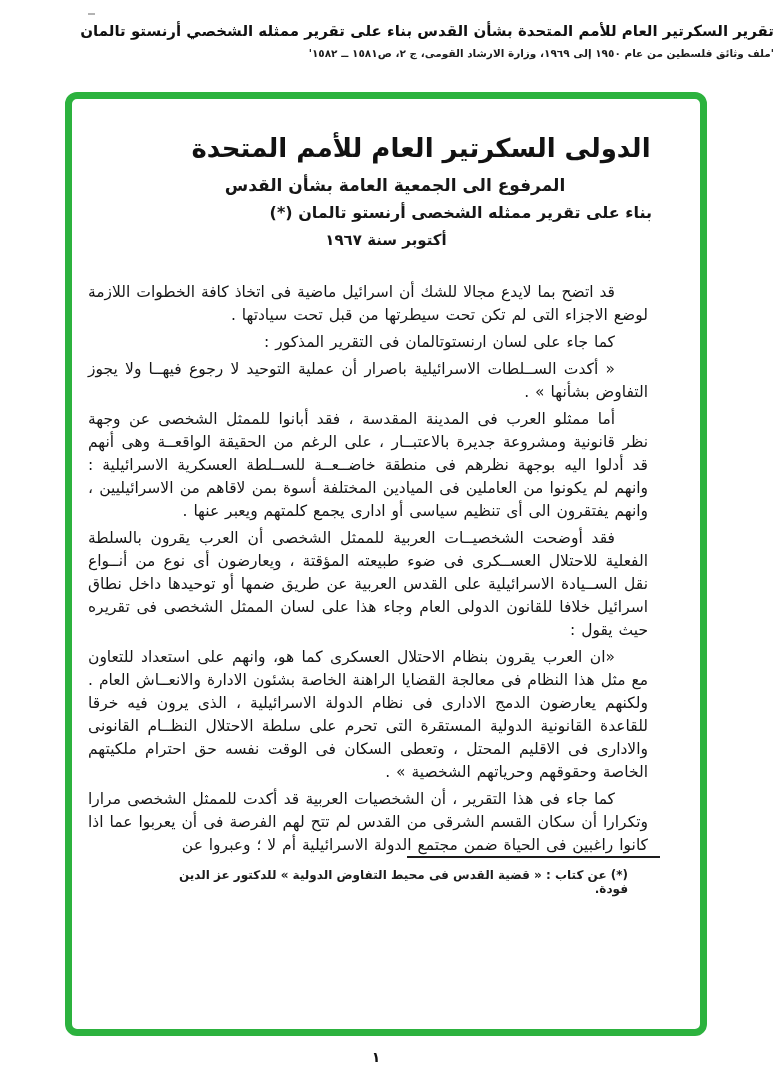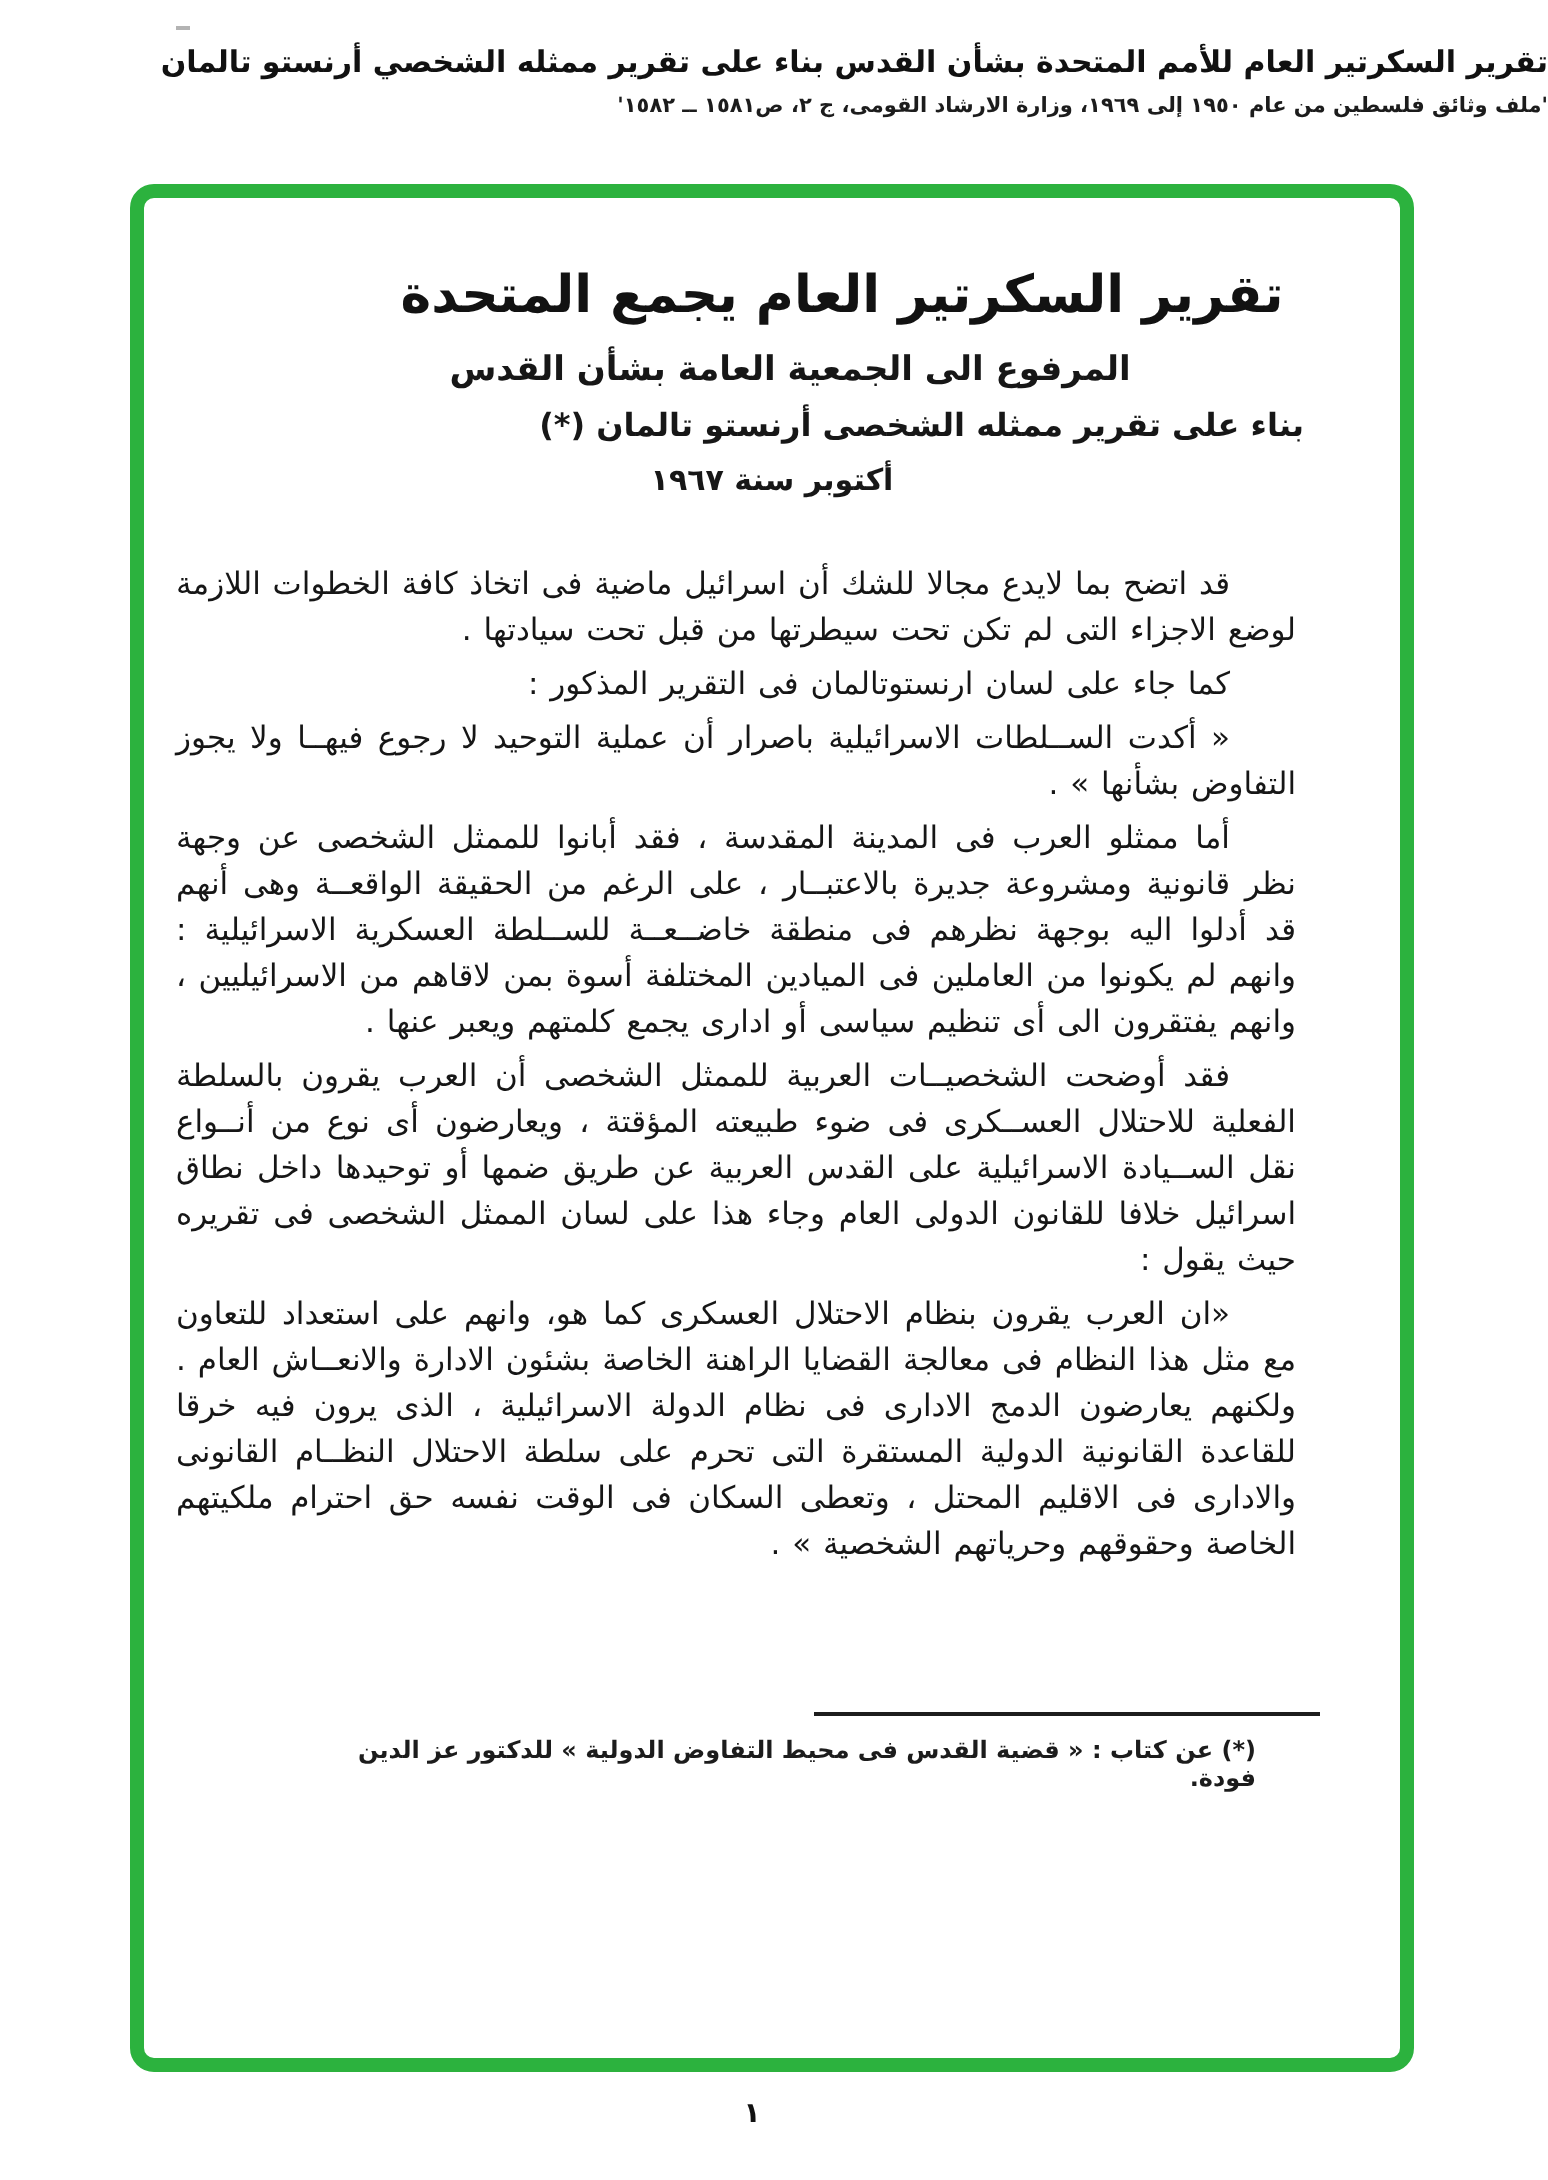--- a/index.html
+++ b/index.html
@@ -75,32 +75,33 @@
   <span class="artifact a4"></span>
 
   <header class="top-header">
     <div class="line1">تقرير السكرتير العام للأمم المتحدة بشأن القدس بناء على تقرير ممثله الشخصي أرنستو تالمان</div>
     <div class="line2">'ملف وثائق فلسطين من عام ١٩٥٠ إلى ١٩٦٩، وزارة الارشاد القومى، ج ٢، ص١٥٨١ ــ ١٥٨٢'</div>
   </header>
 
   <div class="frame">
     <div class="doc">
 
-      <div class="doc-title">تقرير السكرتير العام يجمع المتحدة</div>
+      <div class="doc-title">الدولى السكرتير العام للأمم المتحدة</div>
       <div class="doc-sub1">المرفوع الى الجمعية العامة بشأن القدس</div>
       <div class="doc-sub2">بناء على تقرير ممثله الشخصى أرنستو تالمان (*)</div>
       <div class="doc-date">أكتوبر سنة ١٩٦٧</div>
 
       <div class="doc-body">
         <p class="para">قد اتضح بما لايدع مجالا للشك أن اسرائيل ماضية فى اتخاذ كافة الخطوات اللازمة لوضع الاجزاء التى لم تكن تحت سيطرتها من قبل تحت سيادتها .</p>
         <p class="para">كما جاء على لسان ارنستوتالمان فى التقرير المذكور :</p>
         <p class="para">« أكدت الســلطات الاسرائيلية باصرار أن عملية التوحيد لا رجوع فيهــا ولا يجوز التفاوض بشأنها » .</p>
         <p class="para">أما ممثلو العرب فى المدينة المقدسة ، فقد أبانوا للممثل الشخصى عن وجهة نظر قانونية ومشروعة جديرة بالاعتبــار ، على الرغم من الحقيقة الواقعــة وهى أنهم قد أدلوا اليه بوجهة نظرهم فى منطقة خاضــعــة للســلطة العسكرية الاسرائيلية : وانهم لم يكونوا من العاملين فى الميادين المختلفة أسوة بمن لاقاهم من الاسرائيليين ، وانهم يفتقرون الى أى تنظيم سياسى أو ادارى يجمع كلمتهم ويعبر عنها .</p>
         <p class="para">فقد أوضحت الشخصيــات العربية للممثل الشخصى أن العرب يقرون بالسلطة الفعلية للاحتلال العســكرى فى ضوء طبيعته المؤقتة ، ويعارضون أى نوع من أنــواع نقل الســيادة الاسرائيلية على القدس العربية عن طريق ضمها أو توحيدها داخل نطاق اسرائيل خلافا للقانون الدولى العام وجاء هذا على لسان الممثل الشخصى فى تقريره حيث يقول :</p>
         <p class="para">«ان العرب يقرون بنظام الاحتلال العسكرى كما هو، وانهم على استعداد للتعاون مع مثل هذا النظام فى معالجة القضايا الراهنة الخاصة بشئون الادارة والانعــاش العام . ولكنهم يعارضون الدمج الادارى فى نظام الدولة الاسرائيلية ، الذى يرون فيه خرقا للقاعدة القانونية الدولية المستقرة التى تحرم على سلطة الاحتلال النظــام القانونى والادارى فى الاقليم المحتل ، وتعطى السكان فى الوقت نفسه حق احترام ملكيتهم الخاصة وحقوقهم وحرياتهم الشخصية » .</p>
+        <p class="para">كما جاء فى هذا التقرير ، أن الشخصيات العربية قد أكدت للممثل الشخصى مرارا وتكرارا أن سكان القسم الشرقى من القدس لم تتح لهم الفرصة فى أن يعربوا عما اذا كانوا راغبين فى الحياة ضمن مجتمع الدولة الاسرائيلية أم لا ؛ وعبروا عن</p>
       </div>
 
       <div class="footnote-rule"></div>
       <div class="footnote">(*) عن كتاب : « قضية القدس فى محيط التفاوض الدولية » للدكتور عز الدين فودة.</div>
 
     </div>
   </div>
 
   <div class="page-number">١</div>
 

